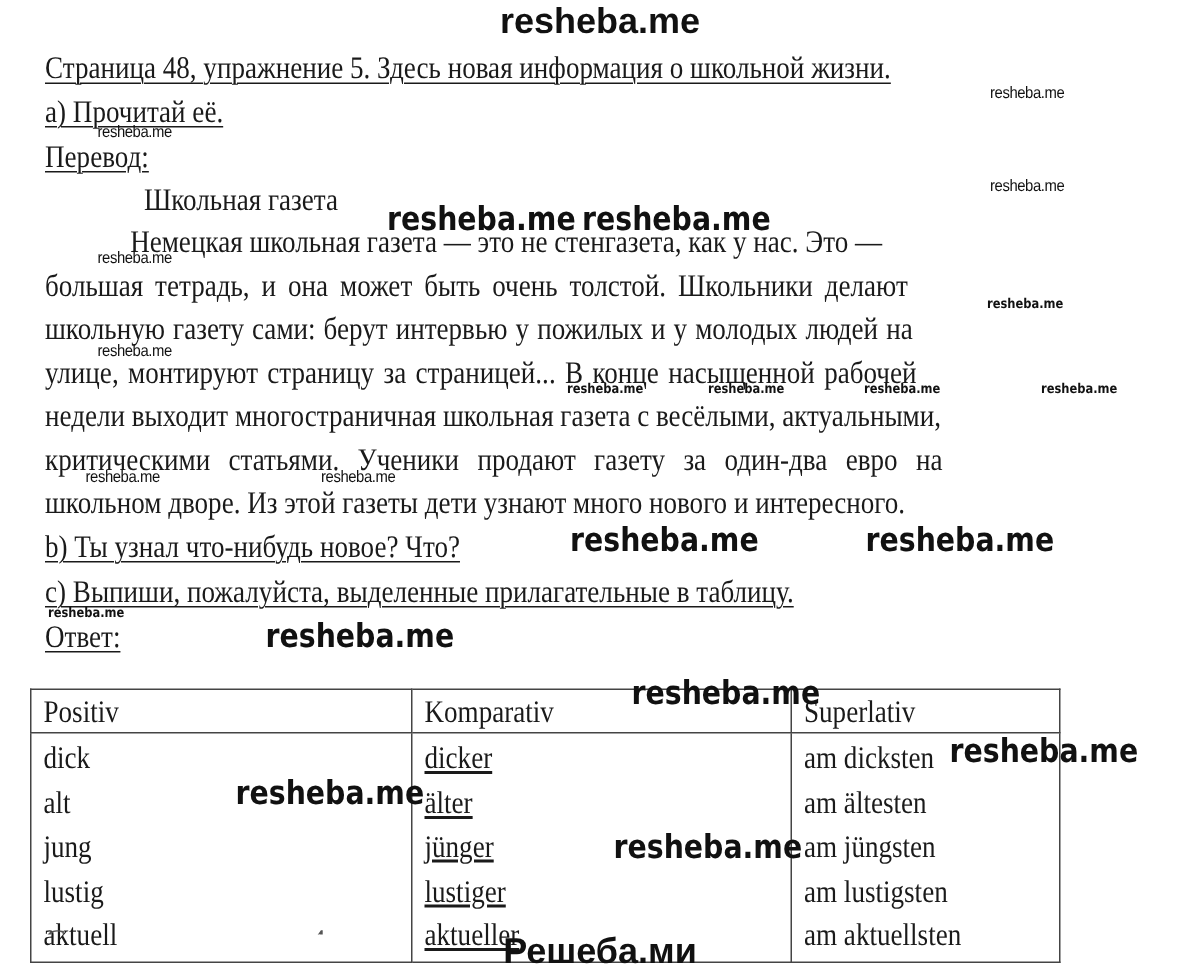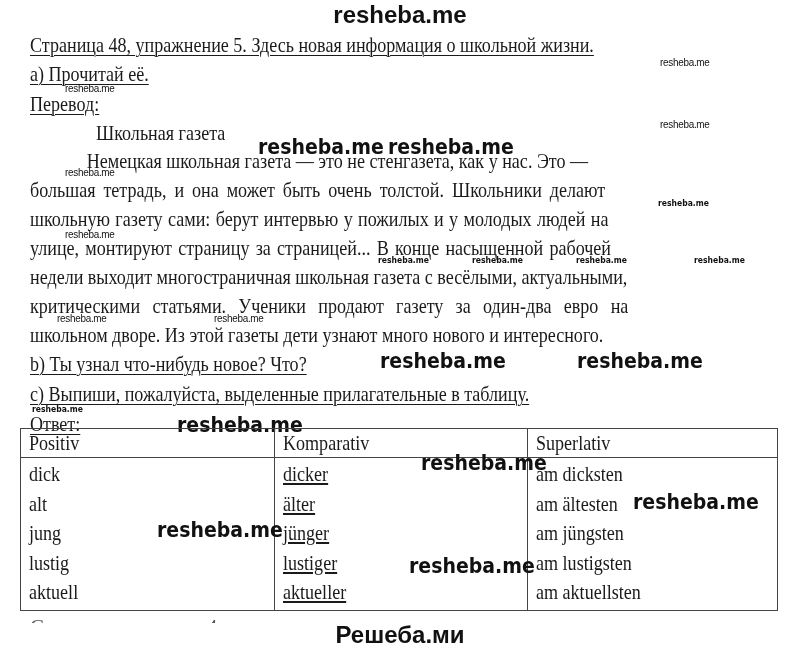--- a/index.html
+++ b/index.html
@@ -11,21 +11,21 @@
   .abs { position:absolute; white-space:nowrap; }
   .serif { font-family:"Liberation Serif", serif; font-size:21px; line-height:24px; transform:scaleX(0.86); transform-origin:left top; }
   .u { text-decoration:underline; text-underline-offset:3px; text-decoration-thickness:1px; }
   .wm-big { font-family:"DejaVu Sans", sans-serif; font-weight:bold; font-size:22px; line-height:24px; color:#111; transform:scaleX(0.86); transform-origin:left top; }
   .wm-small { font-family:"Liberation Sans", sans-serif; font-size:11px; line-height:12px; color:#111; transform:scaleX(0.9); transform-origin:left top; letter-spacing:-0.3px; }
   .wm-tiny { font-family:"DejaVu Sans", sans-serif; font-weight:bold; font-size:9px; line-height:10px; color:#111; transform:scaleX(0.85); transform-origin:left top; }
   .site-title { font-family:"Liberation Sans", sans-serif; font-weight:bold; font-size:24px; line-height:26px; color:#111; }
   .para { position:absolute; left:30px; width:740px; font-family:"Liberation Serif", serif; font-size:21px; line-height:29px; text-align:justify; }
   .para .line { display:block; white-space:nowrap; transform:scaleX(0.86); transform-origin:left top; height:29px; }
   table.adj {
-    position:absolute; left:20px; top:428px; width:758px; border-collapse:collapse;
+    position:absolute; left:20px; top:459px; width:687px; border-collapse:collapse;
     font-family:"Liberation Serif", serif; font-size:21px;
   }
   table.adj td, table.adj th {
     border-left:1.5px solid #444; border-right:1.5px solid #444;
     text-align:left; font-weight:normal; padding:0 0 0 8px; vertical-align:top;
   }
   table.adj th { border-top:1.5px solid #444; border-bottom:1.5px solid #444; height:28px; line-height:28px; }
   table.adj td { line-height:29.5px; }
   table.adj tr:last-child td { border-bottom:1.5px solid #444; }
   .cellline { display:block; white-space:nowrap; transform:scaleX(0.86); transform-origin:left top; }

